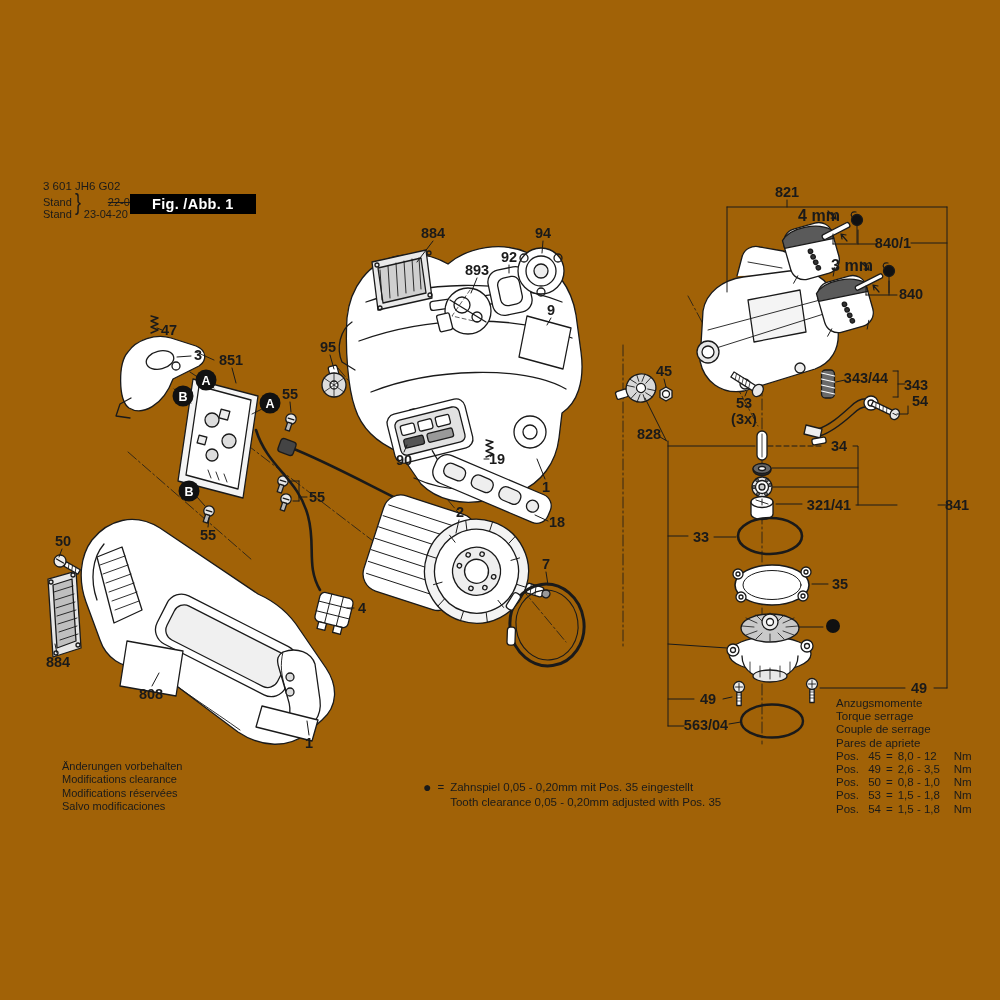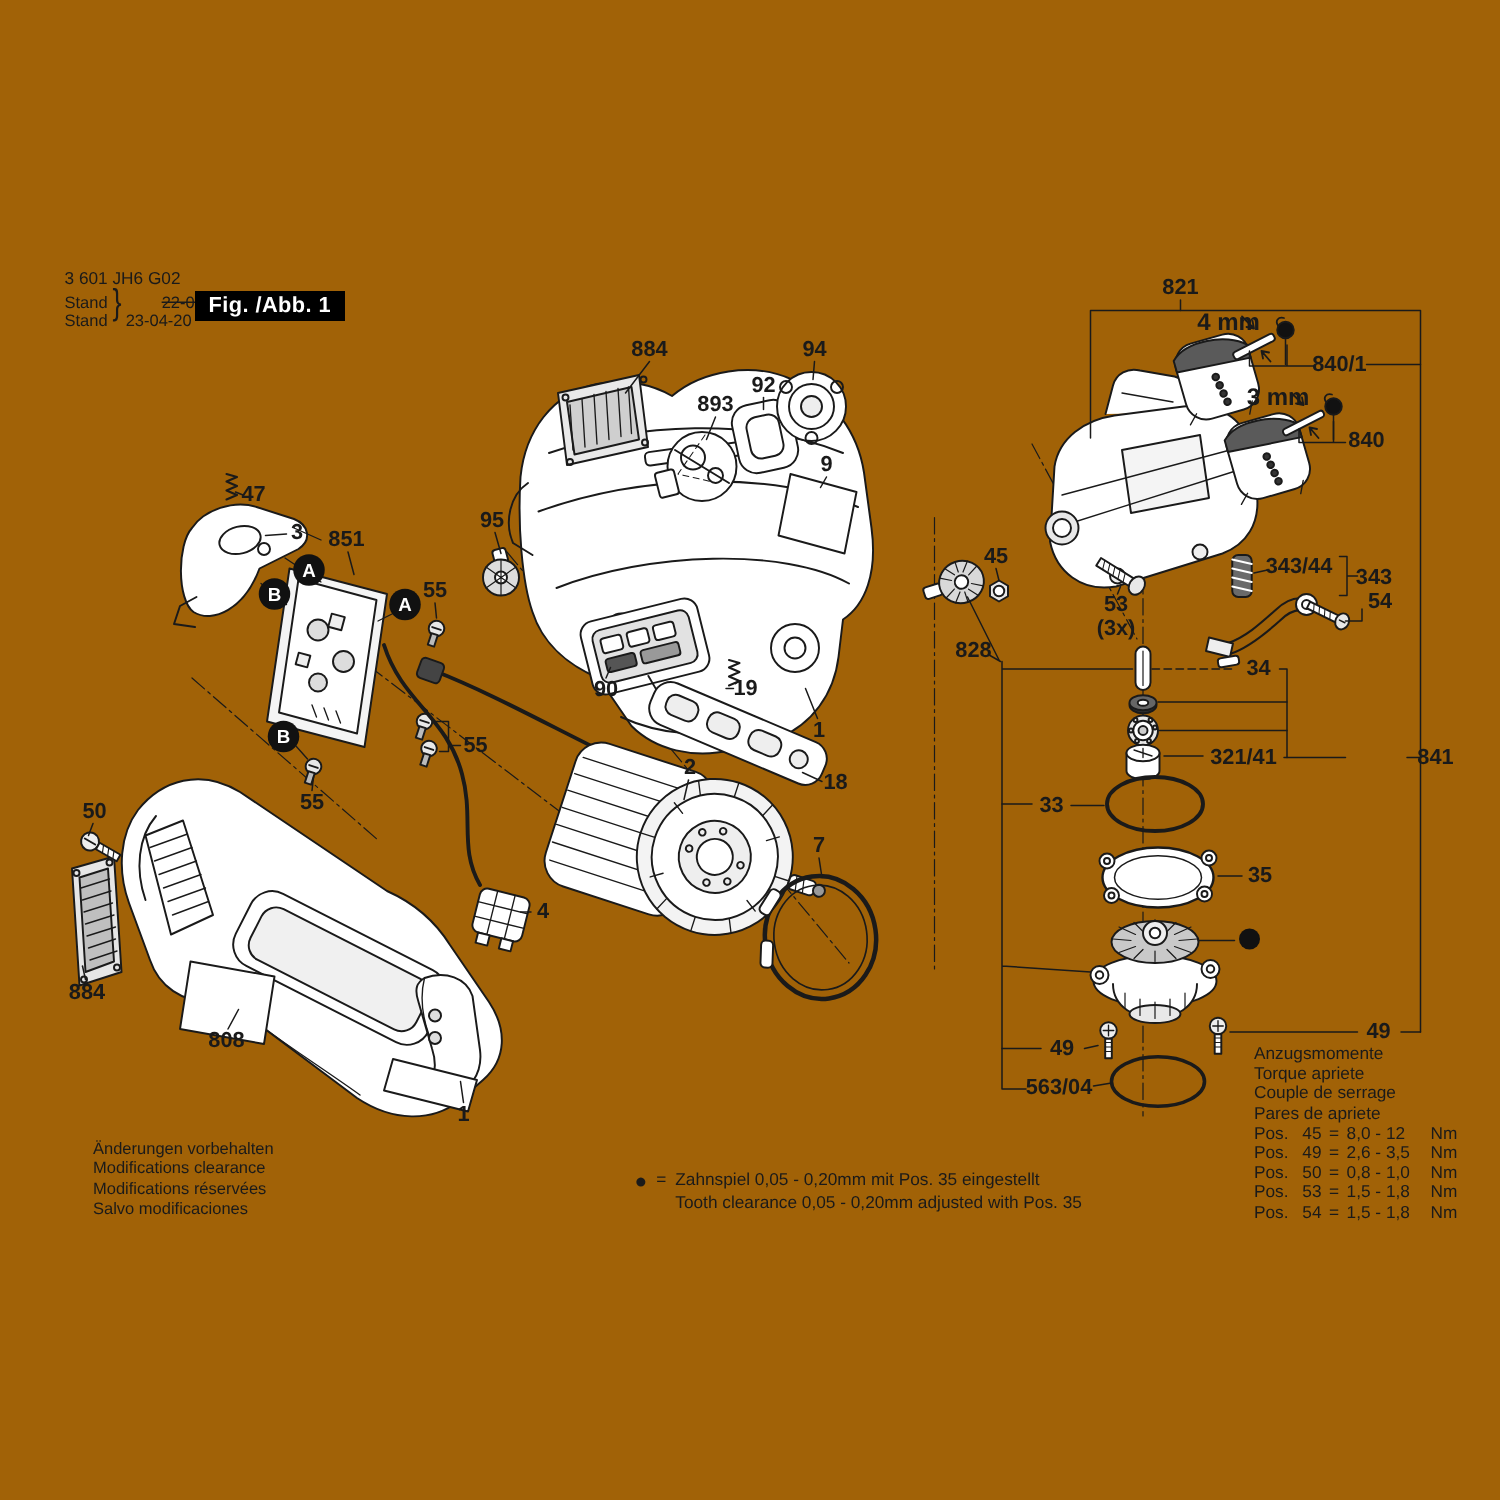--- a/index.html
+++ b/index.html
@@ -10,21 +10,21 @@
   .pl.sm{font-size:16px;}
   .marker{position:absolute;transform:translate(-50%,-50%);width:21px;height:21px;border-radius:50%;
           background:#111;color:#fff;font-weight:700;font-size:12.5px;display:flex;align-items:center;justify-content:center;}
   .hdr{position:absolute;left:43px;top:180px;font-size:11px;line-height:12.5px;}
   .pn{font-size:11.5px;margin-bottom:3px;}
   .issue-row{display:flex;align-items:flex-start;gap:1px;}
   .issue-col{display:flex;flex-direction:column;}
   .brace{font-size:24px;font-weight:400;transform:scaleX(.75);margin:0 1px;}
   .strike{text-decoration:line-through;margin-left:24px;}
   .figbox{position:absolute;left:130px;top:194px;background:#000;color:#fff;font-weight:700;
-          font-size:14.5px;padding:2px 9px;letter-spacing:.3px;}
+          font-size:14.5px;padding:2px 22px;letter-spacing:.3px;}
   .torque{position:absolute;left:836px;top:697px;font-size:11.5px;line-height:13.2px;}
   .trow{display:flex;}
   .tpos{width:29px;}
   .tnum{width:16px;text-align:right;margin-right:5px;}
   .teq{margin-right:5px;}
   .trange{width:56px;}
   .note{position:absolute;left:423px;top:780px;display:flex;gap:6px;font-size:11.5px;line-height:14.5px;}
   .note-dot{font-size:14px;line-height:15px;}
   .mods{position:absolute;left:42px;top:760px;font-size:11px;line-height:13.4px;margin-left:20px;}
 </style>
@@ -567,21 +567,21 @@
   <div class="pl" style="left:919px;top:688px">49</div>
   <div class="pl" style="left:706px;top:725px">563/04</div>
 
   <div class="marker" style="left:206px;top:380px">A</div>
   <div class="marker" style="left:183px;top:396px">B</div>
   <div class="marker" style="left:270px;top:403px">A</div>
   <div class="marker" style="left:189px;top:491px">B</div>
 
   <div class="torque">
     <div>Anzugsmomente</div>
-    <div>Torque apriete</div>
+    <div>Torque serrage</div>
     <div>Couple de serrage</div>
     <div>Pares de apriete</div>
     <div class="trow">
       <span class="tpos">Pos.</span>
         <span class="tnum">45</span>
         <span class="teq">=</span>
         <span class="trange">8,0 - 12</span>
         <span>Nm</span>
     </div>
     <div class="trow">

